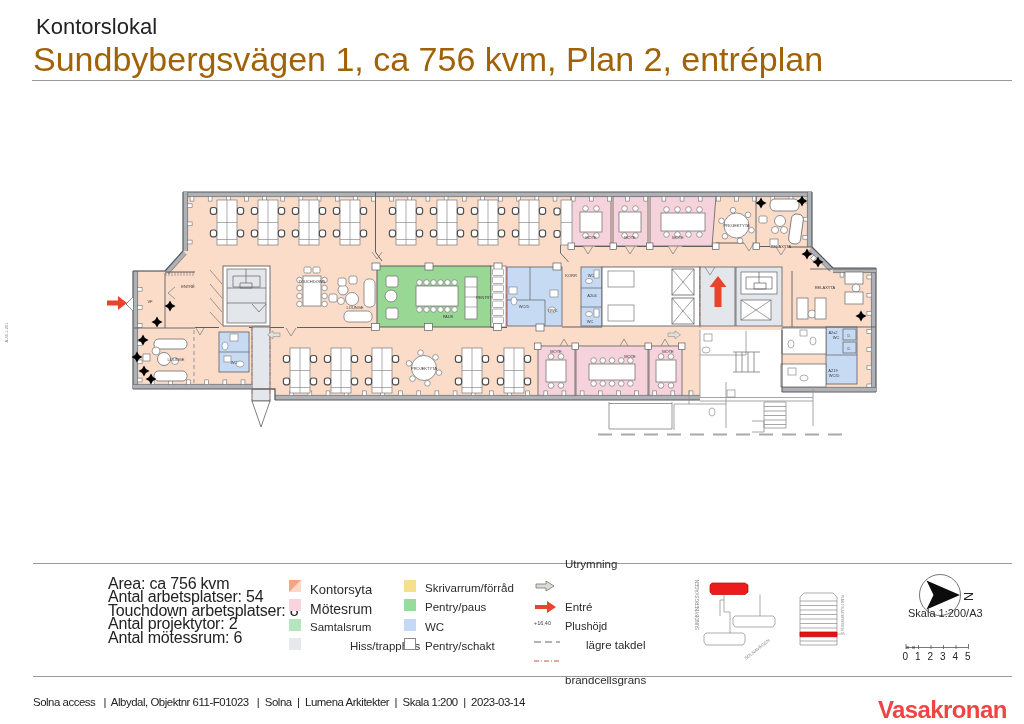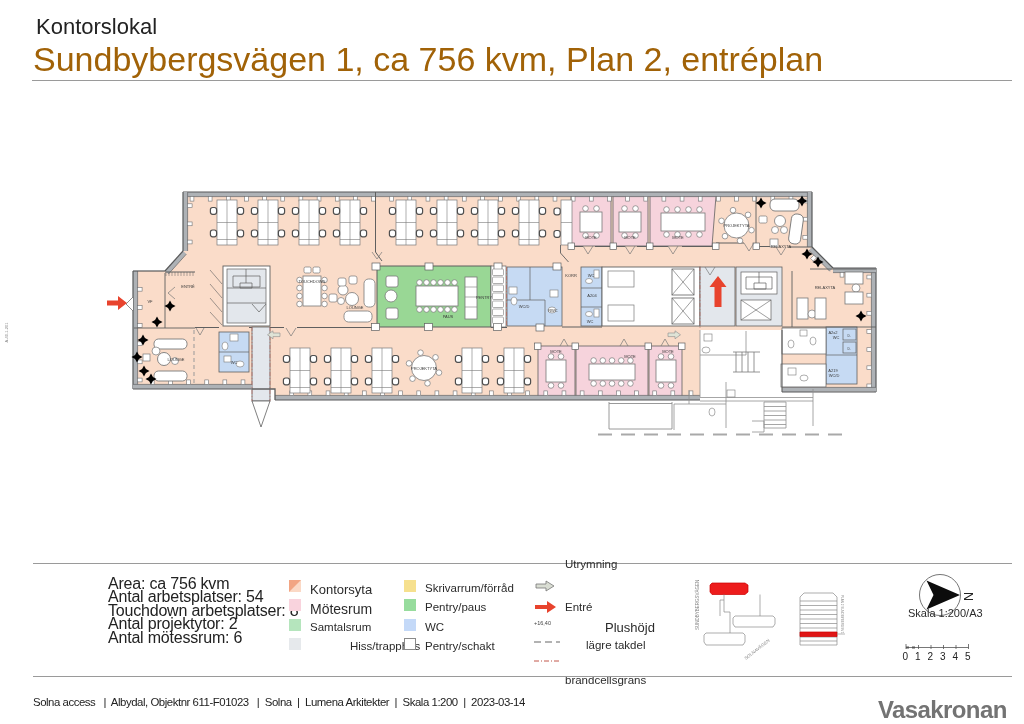--- a/index.html
+++ b/index.html
@@ -747,21 +747,21 @@
   <g>
       <path d="M1 66 h26" stroke="#999" stroke-width="1.6" stroke-dasharray="7 4" fill="none"></path>
     </g>
 
   <g>
       <path d="M1 85 h26" stroke="#c2574b" stroke-width="1" stroke-dasharray="5 2 1 2" fill="none"></path>
     </g>
 </svg>
 <div class="abs" style="left:565px;top:558px;font-size:11.5px;">Utrymning</div>
 <div class="abs" style="left:565px;top:601px;font-size:11.5px;">Entré</div>
-<div class="abs" style="left:565px;top:620px;font-size:13px;margin-left:40px;">Plushöjd</div>
+<div class="abs" style="left:565px;top:620px;font-size:11px;">Plushöjd</div>
 <div class="abs" style="left:565px;top:639px;font-size:11.5px;padding-left:21px;">lägre takdel</div>
 <div class="abs" style="left:565px;top:674px;font-size:11.5px;">brandcellsgräns</div>
 
 <svg class="abs" style="left:690px;top:572px;" width="105" height="95" viewBox="0 0 105 95">
   <g stroke="#8a8a8a" stroke-width="0.7" fill="none">
 
     <path d="M20 13 L22 11 H55 L58 13 V20 L55 22.5 H22 L20 20 Z" fill="#ed1c1c" stroke="#c00"></path>
 
     <path d="M34 22.5 V40 H40 V61 M70 22.5 V44 M34 28 H30 V44"></path>
 
@@ -800,15 +800,15 @@
   <text x="27.5" y="18" font-size="10" fill="#222">2</text>
     <text x="40" y="18" font-size="10" fill="#222">3</text>
   <text x="52.5" y="18" font-size="10" fill="#222">4</text>
     <text x="65" y="18" font-size="10" fill="#222">5</text>
 </svg>
 
 <div class="abs" style="left:33px;top:676px;width:979px;height:1px;background:#9a9a9a;"></div>
 
 <div class="abs" style="left:33px;top:696px;font-size:11.4px;letter-spacing:-0.45px;color:#222;">Solna access&nbsp;&nbsp; |&nbsp; Albydal, Objektnr 611-F01023&nbsp;&nbsp; |&nbsp; Solna&nbsp; |&nbsp; Lumena Arkitekter&nbsp; |&nbsp; Skala 1:200&nbsp; |&nbsp; 2023-03-14</div>
 
-<div class="abs" style="left:878px;top:696px;font-size:24px;font-weight:bold;color:#737373;letter-spacing:-0.6px;">Vasakronan</div>
+<div class="abs" style="left:878px;top:696px;font-size:24px;font-weight:bold;color:#ef4444;letter-spacing:-0.6px;">Vasakronan</div>
 
 <div class="abs" style="left:-4px;top:330px;font-size:4px;color:#888;transform:rotate(-90deg);">A-40-1-201</div>
 
 </body></html>

